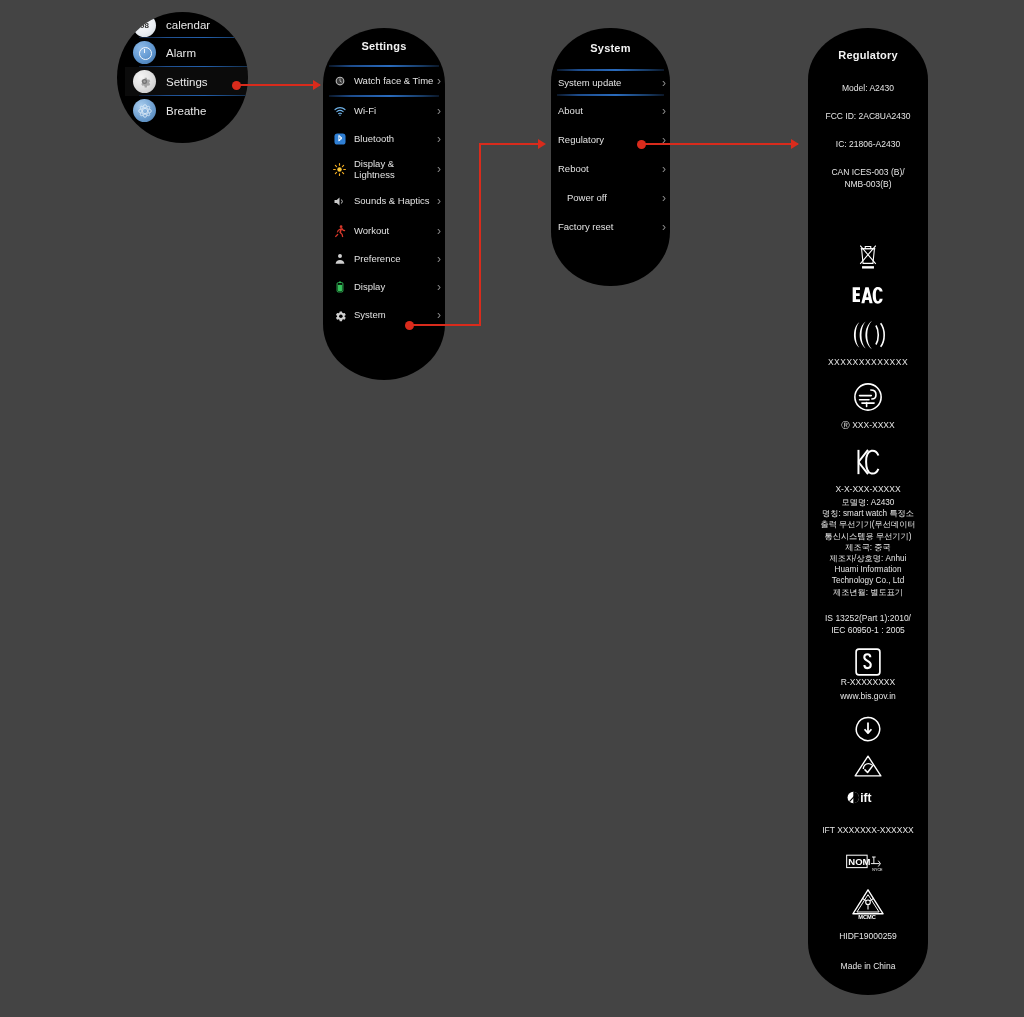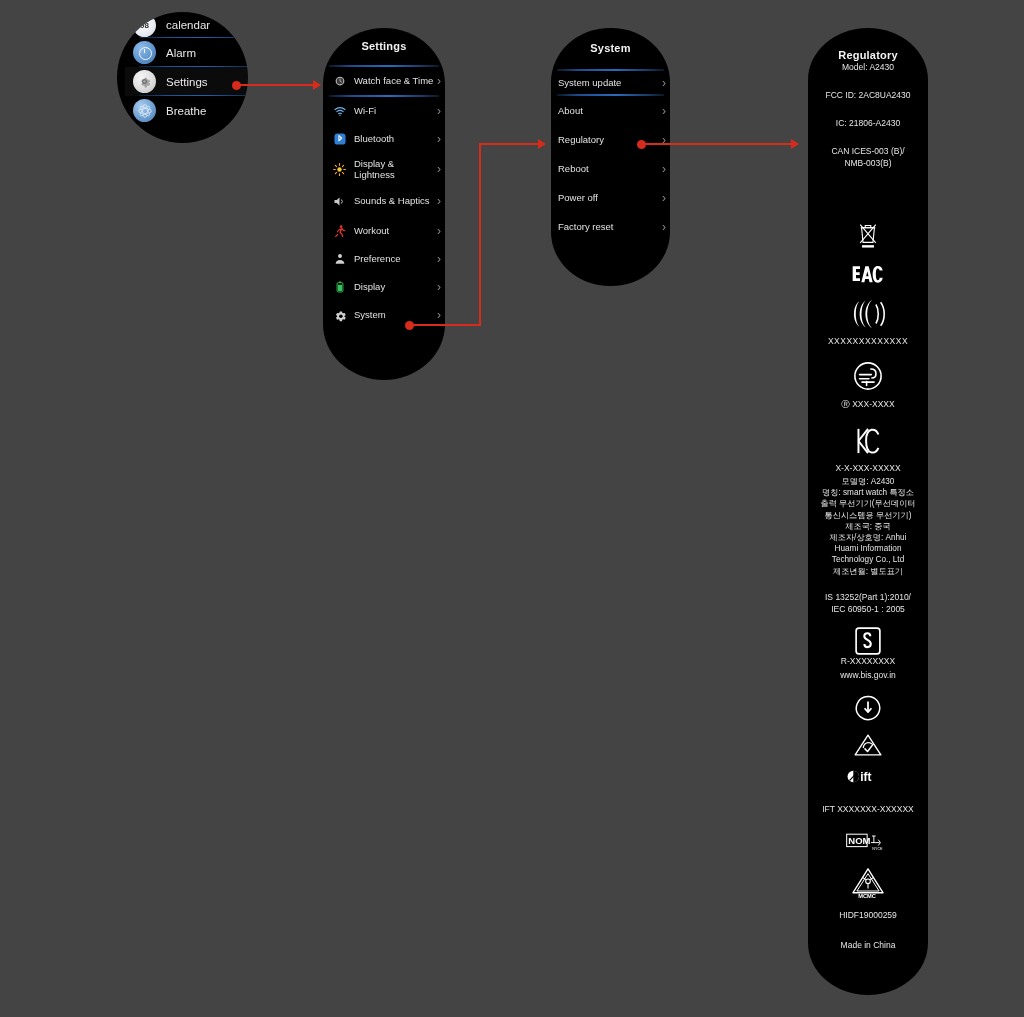--- a/index.html
+++ b/index.html
@@ -289,38 +289,38 @@
       <div class="list-row" style="min-height:29px;padding-left:7px;">
         <div class="list-label">Regulatory</div>
         <div class="chev">›</div>
       </div>
 
       <div class="list-row" style="min-height:29px;padding-left:7px;">
         <div class="list-label">Reboot</div>
         <div class="chev">›</div>
       </div>
 
-      <div class="list-row" style="min-height:29px;padding-left:7px;">
+      <div class="list-row" style="min-height:29px;padding-left:16px;">
         <div class="list-label">Power off</div>
         <div class="chev">›</div>
       </div>
 
       <div class="list-row" style="min-height:29px;padding-left:7px;">
         <div class="list-label">Factory reset</div>
         <div class="chev">›</div>
       </div>
 
     </div>
   </div>
 
   <div class="screen" id="regulatory-screen">
 
     <div class="screen-title" style="margin-top:21px;">Regulatory</div>
 
-    <div class="reg-block reg-text" style="">Model:  A2430</div>
+    <div class="reg-block reg-text" style="margin-top:21px;">Model:  A2430</div>
     <div class="reg-block reg-text" style="margin-top:16px;">FCC ID:  2AC8UA2430</div>
     <div class="reg-block reg-text" style="margin-top:16px;">IC:  21806-A2430</div>
     <div class="reg-block reg-text" style="margin-top:16px;white-space:pre-line;">CAN ICES-003 (B)/
 NMB-003(B)</div>
 
     <div class="reg-mark" style="margin-top:15px;">
       <svg width="34" height="22" viewBox="0 0 56 36">
         <path d="M24 4a14 14 0 100 28 14 14 0 01-0-28z" fill="#fff" transform="translate(-4,0)"></path>
         <path d="M20 4.5A13.8 13.8 0 0020 31.5 17.6 17.6 0 0120 4.5z" fill="#000" transform="translate(-4,0)"></path>
         <g fill="#fff" transform="translate(26,0)">

